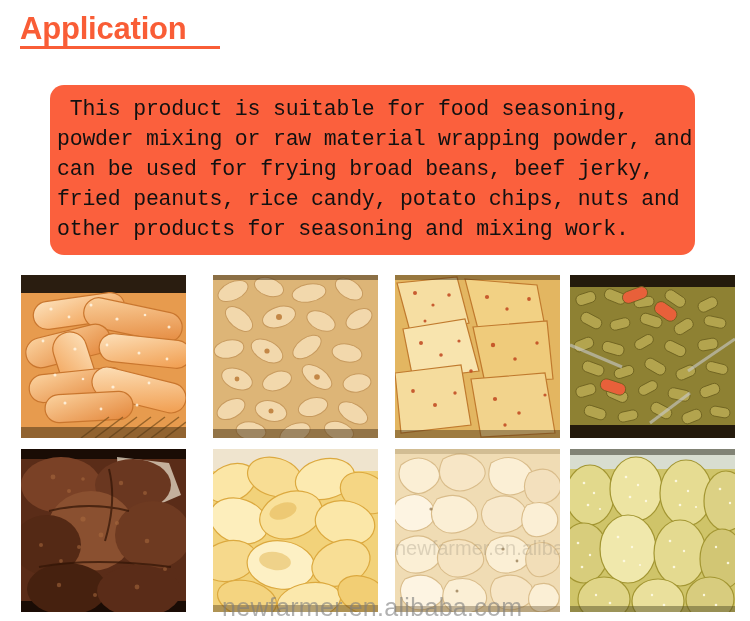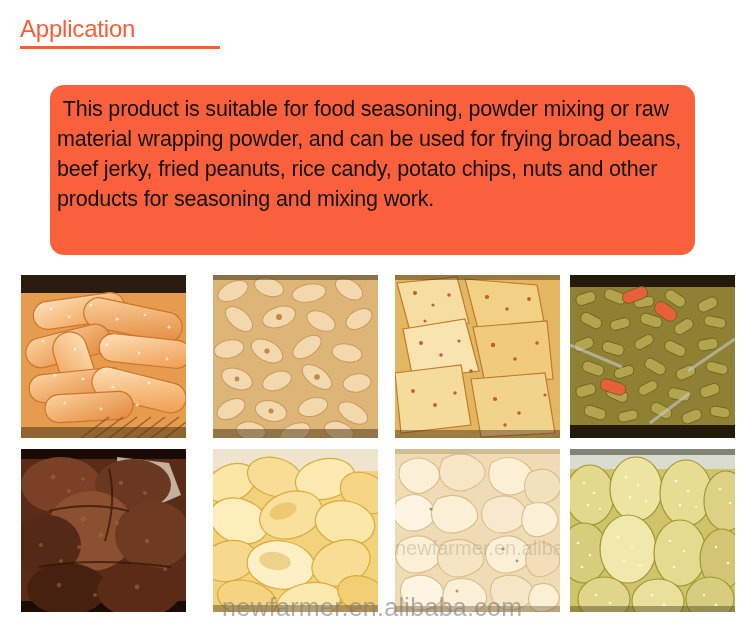--- a/index.html
+++ b/index.html
@@ -14,22 +14,22 @@
     overflow: hidden;
     font-family: "Liberation Sans", sans-serif;
     -webkit-font-smoothing: antialiased;
   }
 
   
   .section-title {
     position: absolute;
     left: 20px;
     top: 10px;
-    font-size: 24px;
-    font-weight: normal;
+    font-size: 31px;
+    font-weight: bold;
     color: #F95D36;
     letter-spacing: -0.2px;
     line-height: 38px;
     white-space: nowrap;
   }
   .title-rule {
     position: absolute;
     left: 20px;
     top: 46px;
     width: 200px;
@@ -50,20 +50,21 @@
   .desc-text {
     position: absolute;
     left: 57px;
     top: 94px;
     width: 660px;
     font-size: 21.5px;
     line-height: 30px;
     color: #111111;
     letter-spacing: -0.2px;
     white-space: pre-wrap;
+    font-family: Liberation Mono, monospace;
   }
 
   
   .photo-grid {
     position: absolute;
     left: 0;
     top: 275px;
     width: 750px;
   }
   .photo-row {

